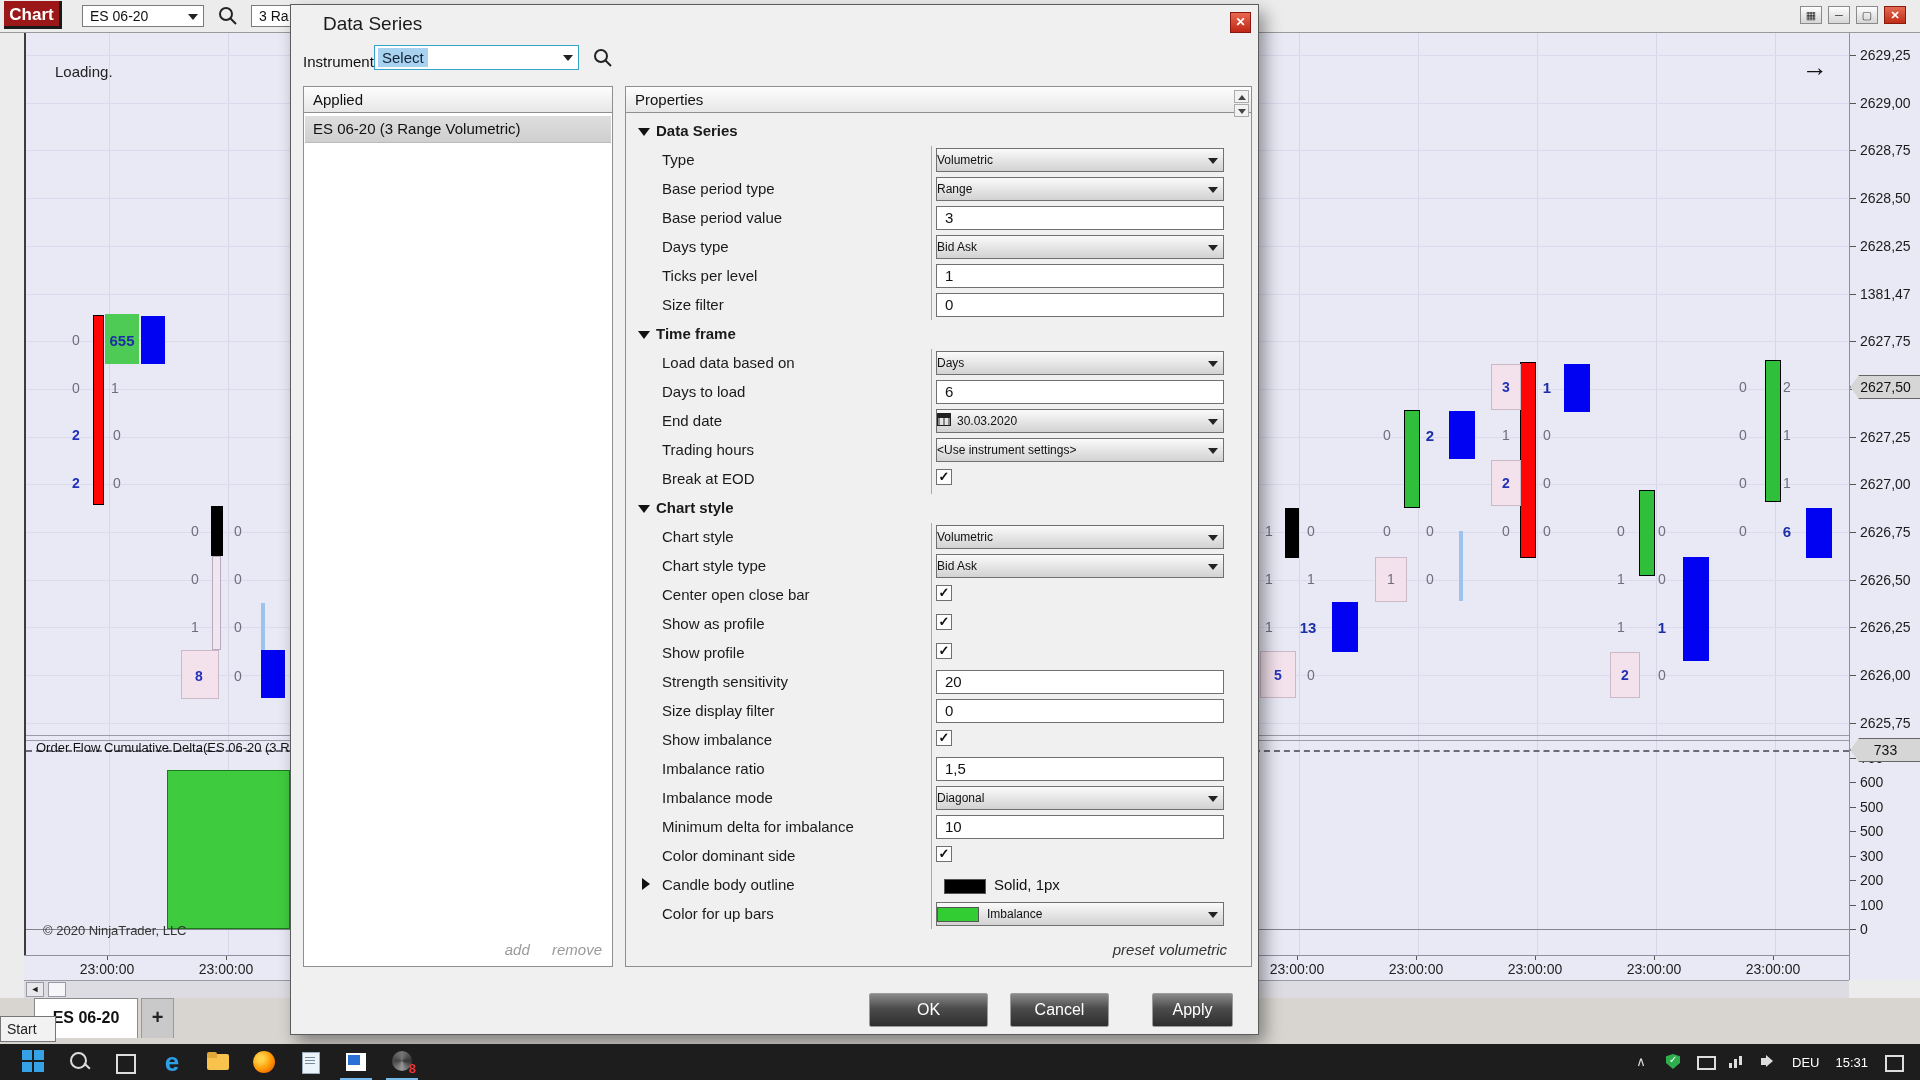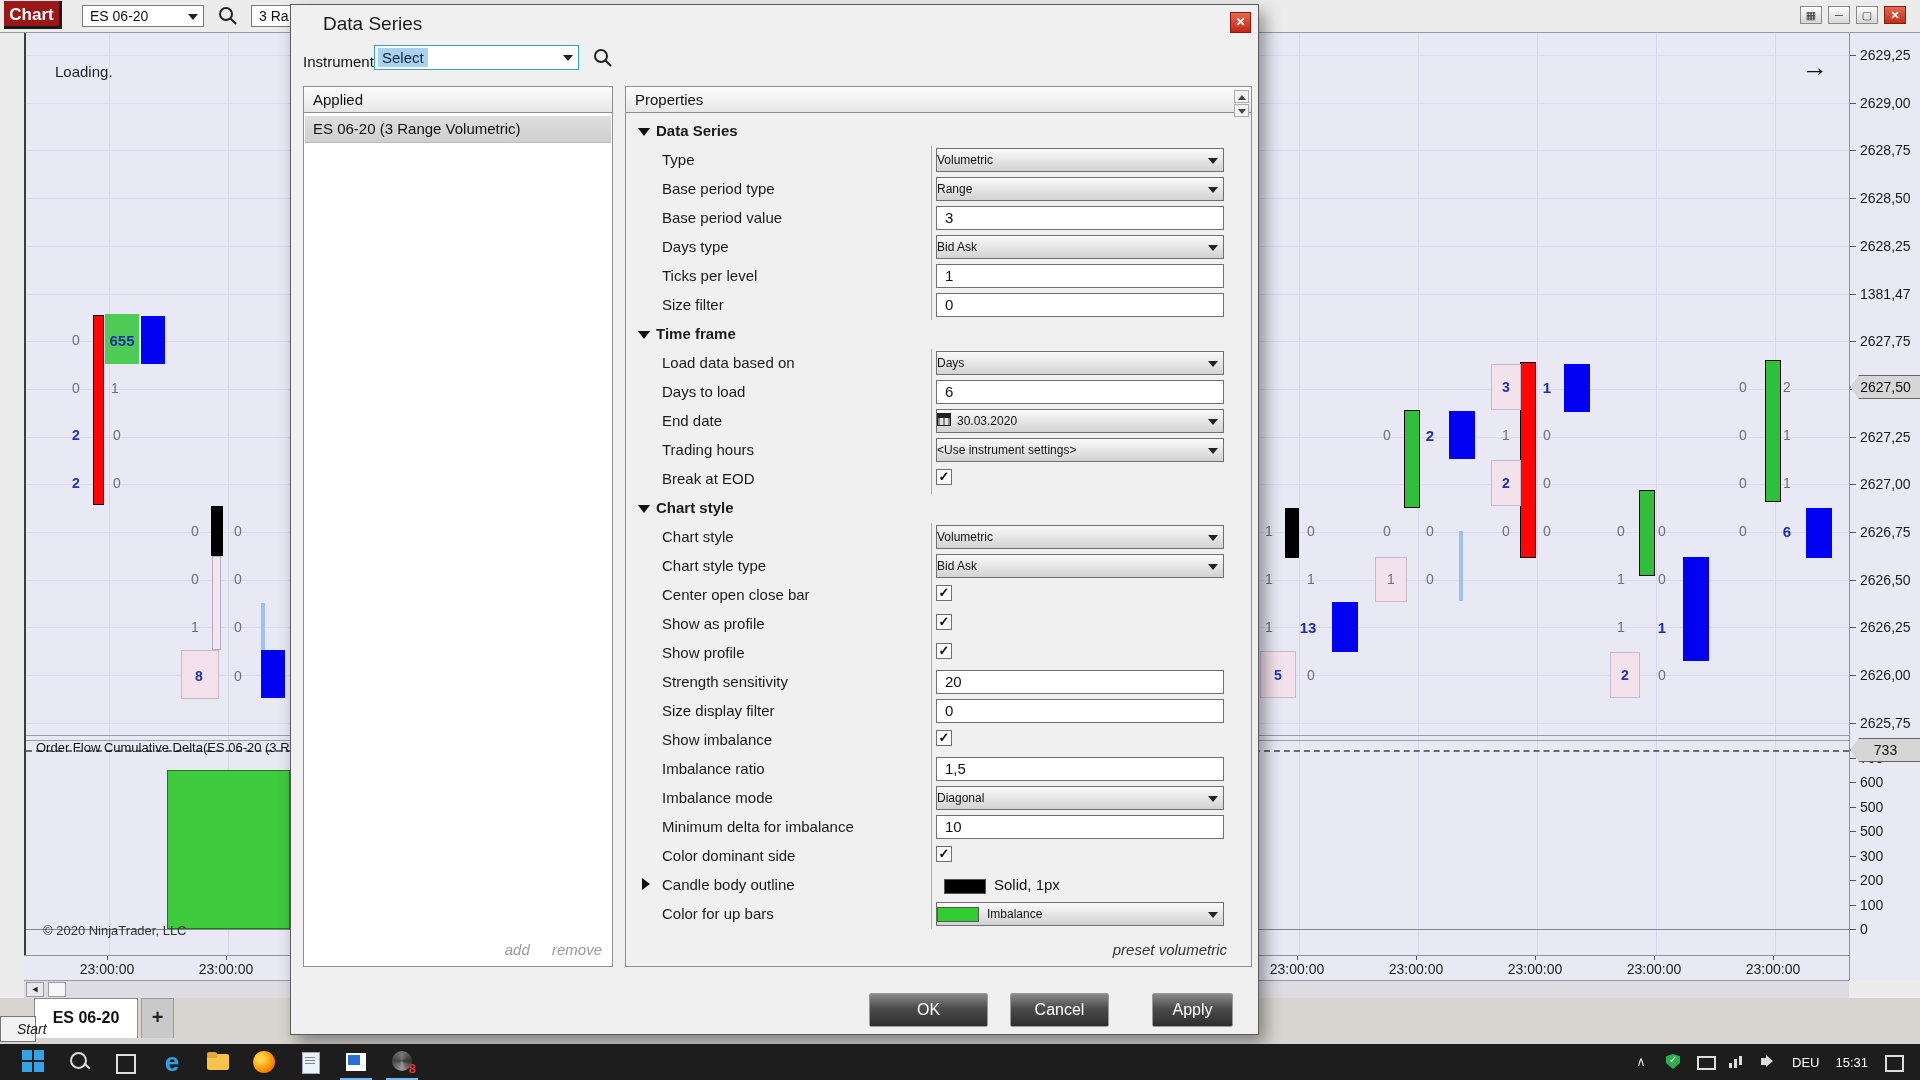--- a/index.html
+++ b/index.html
@@ -54,22 +54,22 @@
   .pmarker{position:absolute;left:0;width:71px;height:24px;background:#d6d6d6;border:1px solid #666;
     font-size:14px;color:#111;text-align:center;line-height:22px;transform:translateY(-50%);
     clip-path:polygon(9px 0,100% 0,100% 100%,9px 100%,0 50%);}
 
   
   #tabbar{position:absolute;left:0;top:998px;width:1920px;height:46px;background:#d8d5d0;z-index:2;}
   #tab-main{position:absolute;left:34px;top:0;width:104px;height:40px;background:#fff;border:1px solid #8a8a8a;border-bottom:none;
     font-size:16px;font-weight:bold;text-align:center;line-height:38px;color:#111;}
   #tab-plus{position:absolute;left:141px;top:0;width:33px;height:40px;background:#c9c9c9;border:1px solid #999;border-bottom:none;
     font-size:20px;font-weight:bold;text-align:center;line-height:36px;color:#222;}
-  #start-tip{position:absolute;left:0;top:1016px;width:36px;height:26px;background:#f2f2f2;border:1px solid #767676;
-    font-size:14px;color:#222;line-height:24px;padding-left:16px;z-index:40;font-style:italic;}
+  #start-tip{position:absolute;left:0;top:1016px;width:56px;height:26px;background:#f2f2f2;border:1px solid #767676;
+    font-size:14px;color:#222;line-height:24px;padding-left:6px;z-index:40;}
 
   
   #dialog{position:absolute;left:290px;top:4px;width:969px;height:1031px;background:#f0f0f0;border:1px solid #5c5c5c;
     box-shadow:6px 8px 16px rgba(0,0,0,.4);z-index:20;}
   #dlg-title{position:absolute;left:32px;top:8px;font-size:19px;color:#1a1a1a;}
   #dlg-close{position:absolute;right:7px;top:7px;width:21px;height:21px;background:linear-gradient(#e8694f,#c02716);
     border:1px solid #8a1a10;color:#fff;font-size:12px;font-weight:bold;text-align:center;line-height:19px;}
   #instr-row-label{position:absolute;left:12px;top:48px;font-size:15px;color:#111;}
   #dlg-instr{position:absolute;left:83px;top:40px;width:205px;height:25px;background:#fff;border:1px solid #35a4c8;}
   #dlg-instr .selval{position:absolute;left:3px;top:2px;background:#a9d1f0;color:#123;font-size:15px;padding:0 4px;line-height:19px;}

